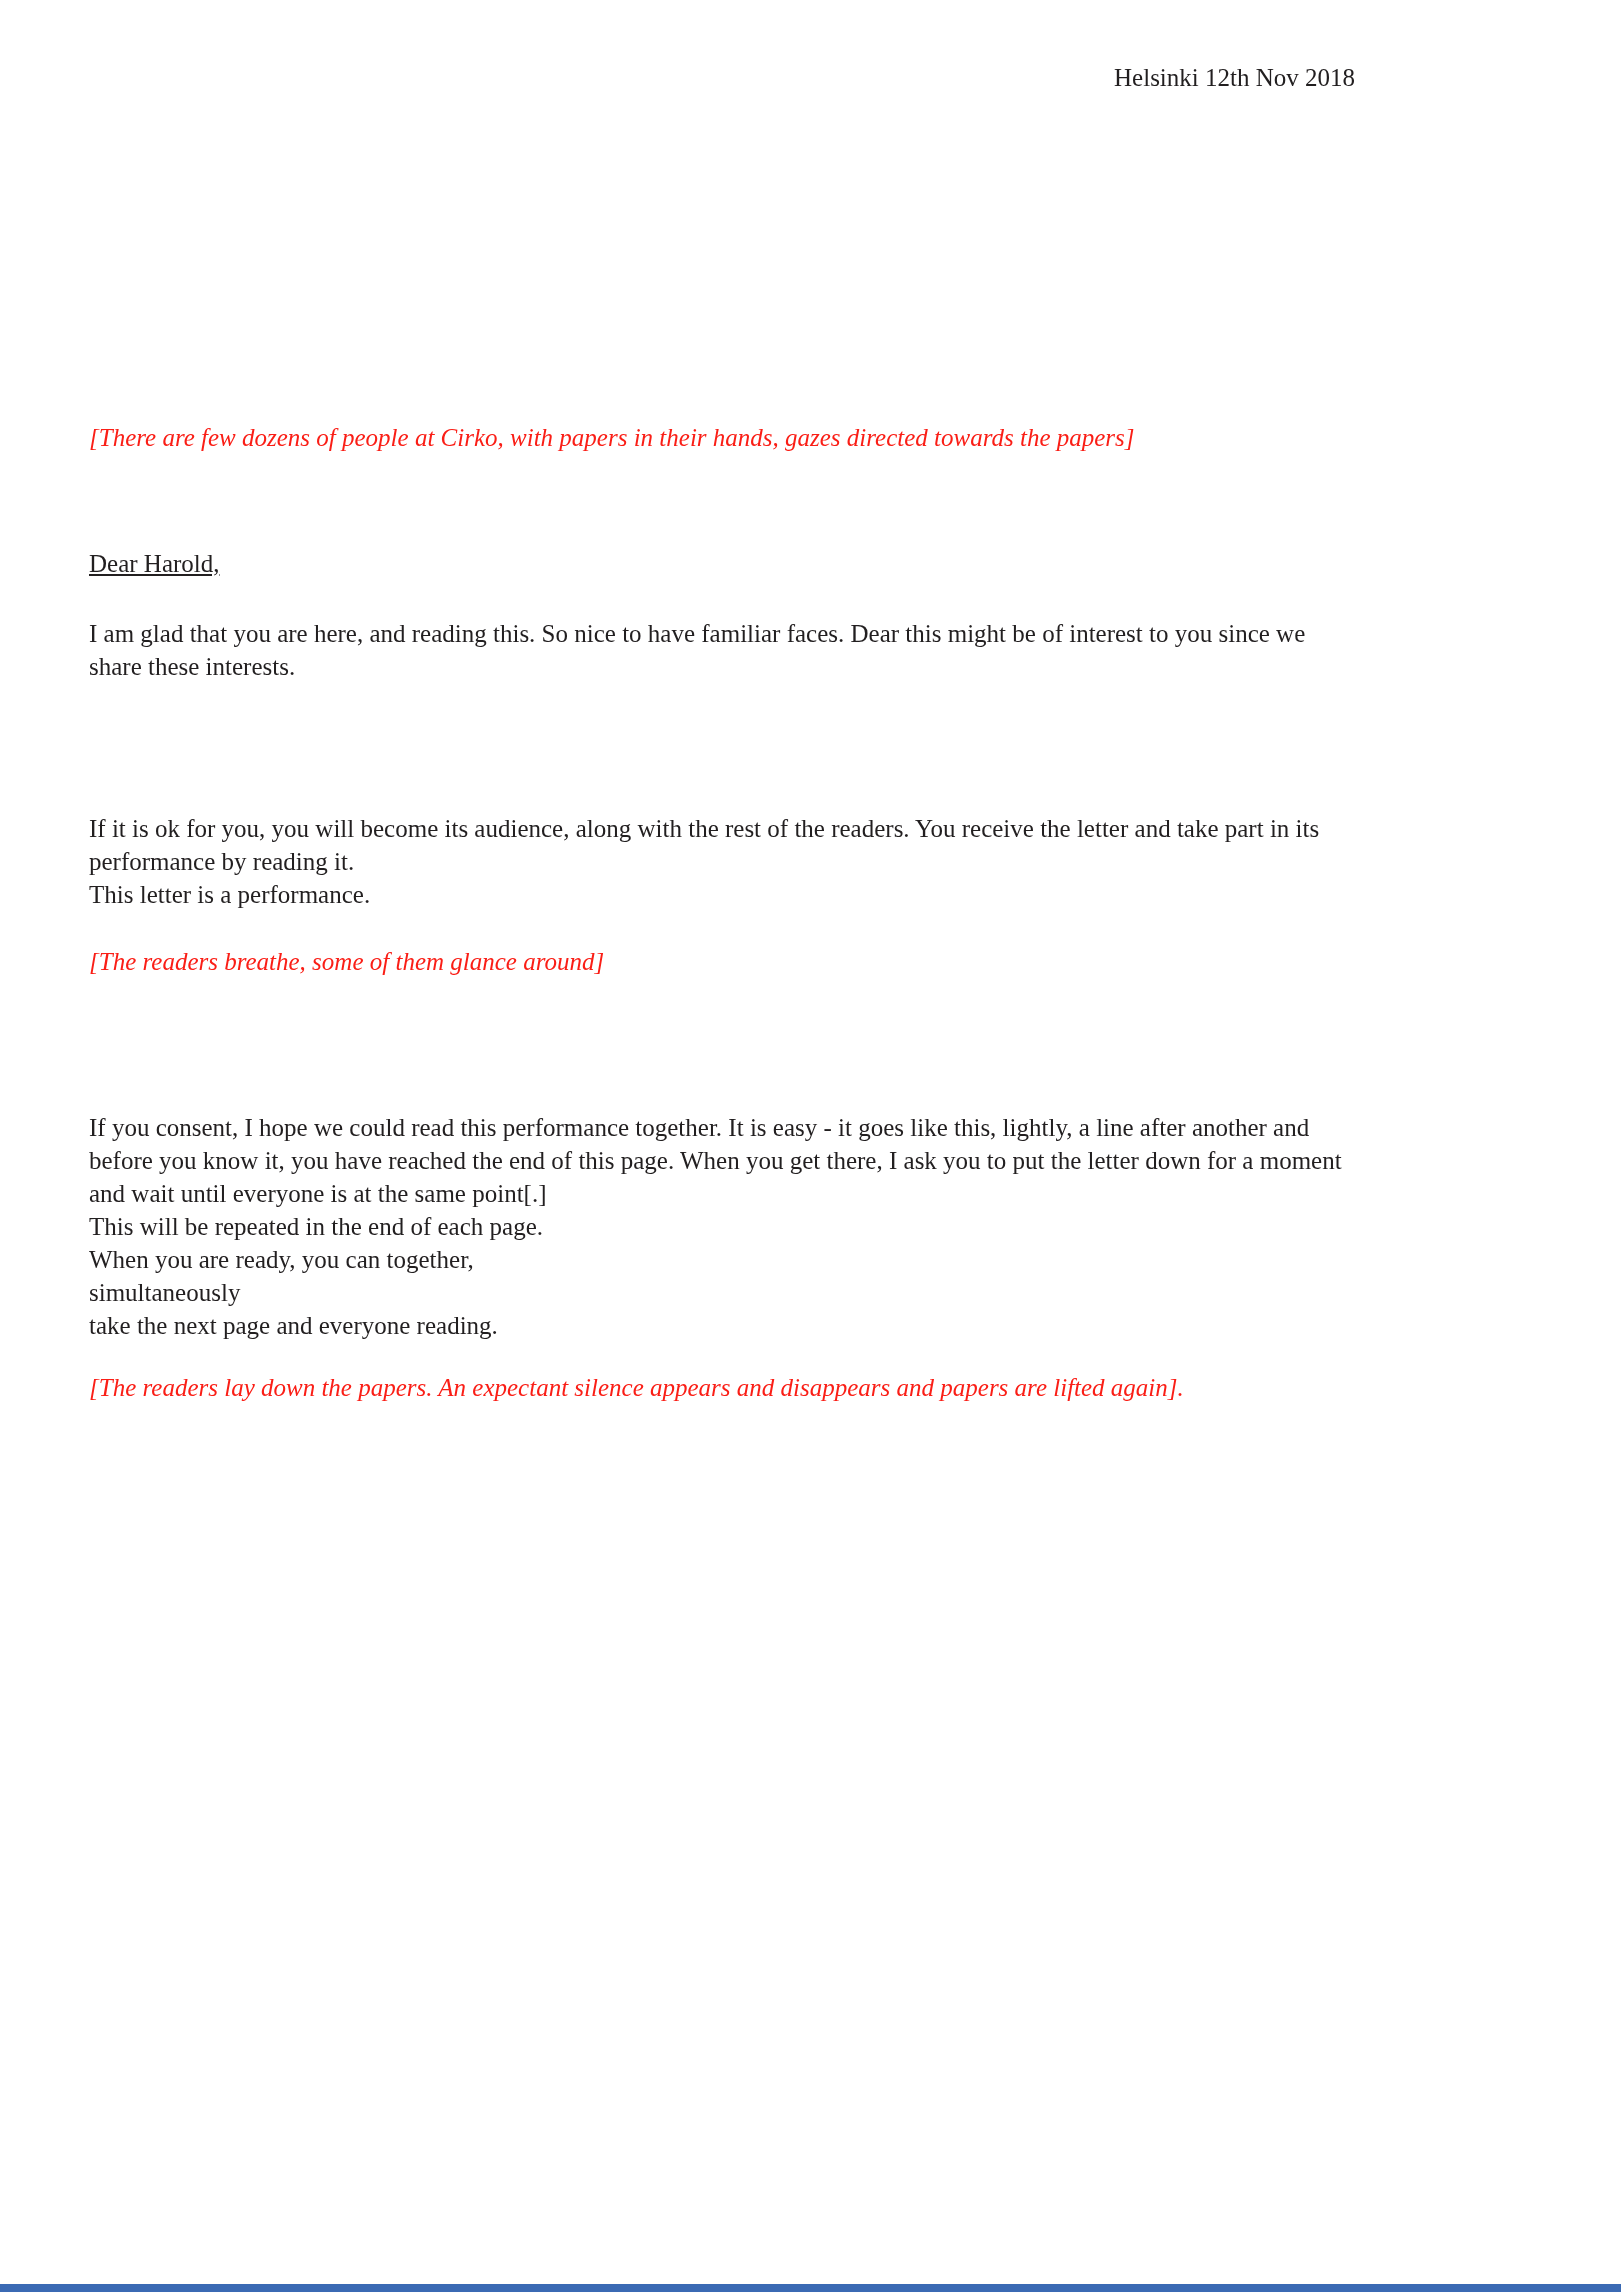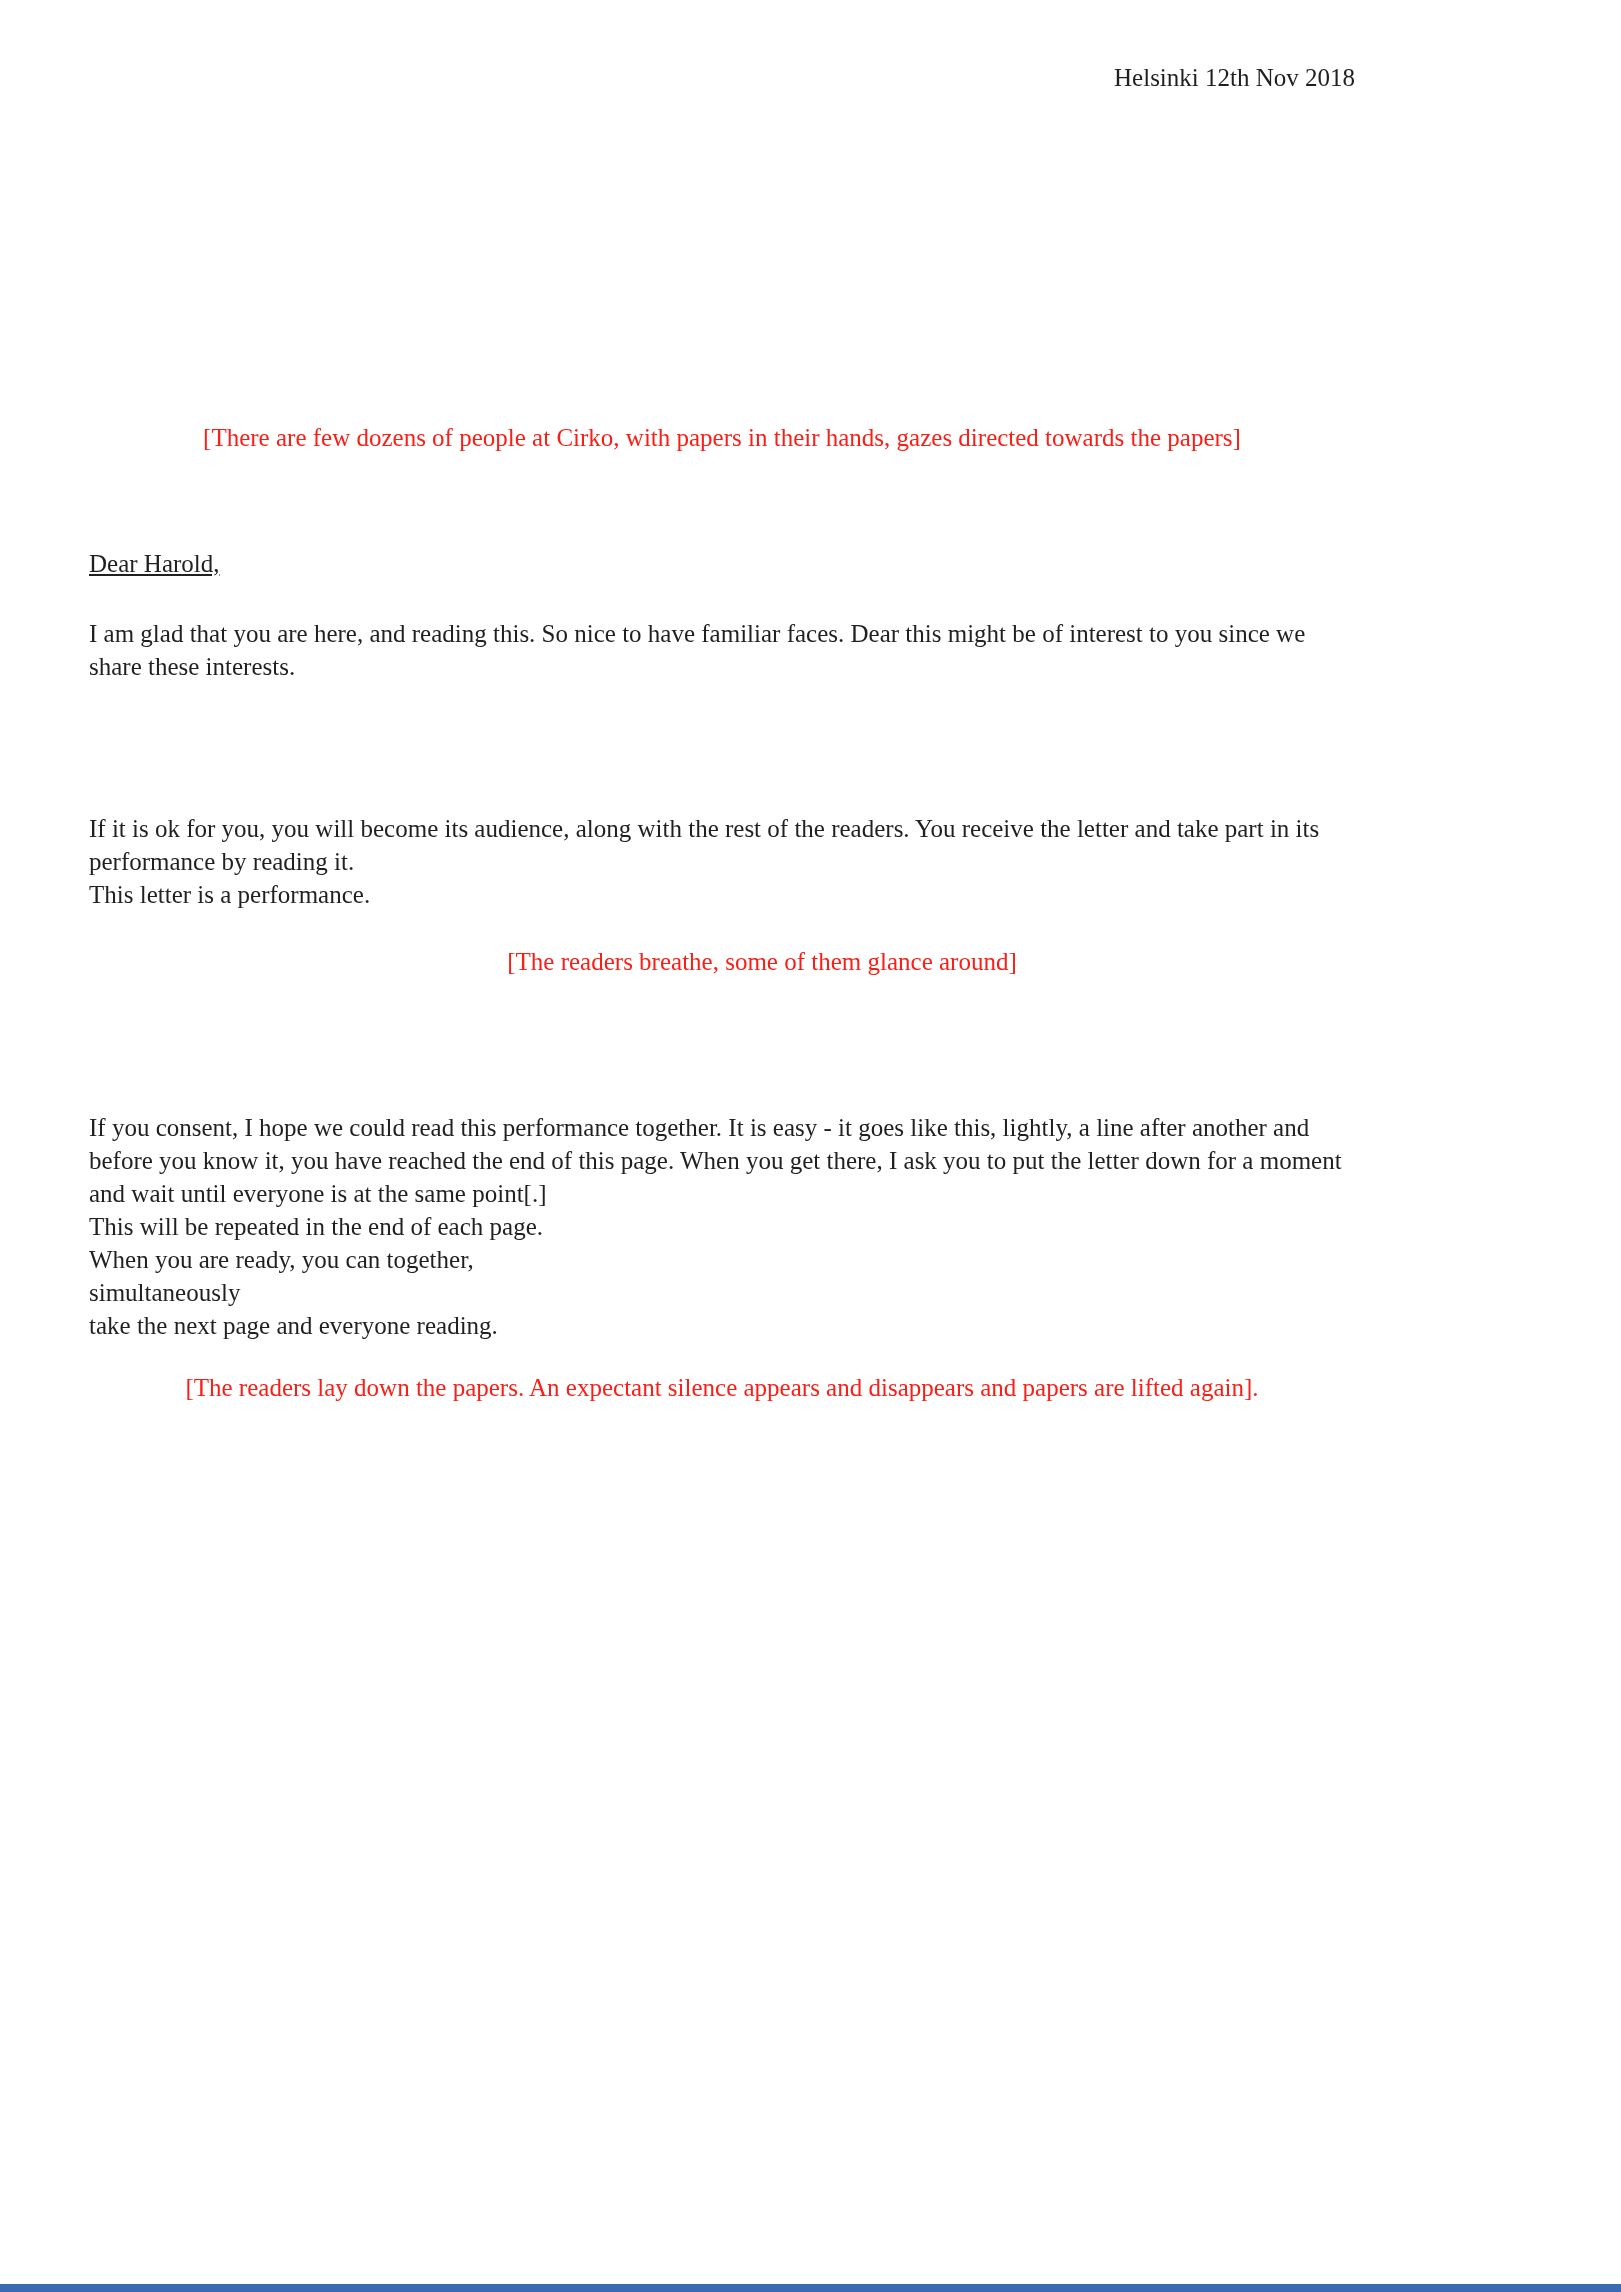--- a/index.html
+++ b/index.html
@@ -28,21 +28,21 @@
     font-size:25px;
     line-height:33px;
     color:var(--ink);
   }
   .dateline{
     text-align:right;
     top:61px;
   }
   .stage{
     color:var(--red);
-    text-align:center;
+    font-style:italic;
   }
   .stage-opening{ top:421px; }
   .salutation{ top:547px;text-decoration:underline; }
   .para-intro{ top:617px; }
   .stage-breathe{ top:714px; }
   .para-performance{ top:812px; }
   .para-consent{ top:1111px; }
   .stage-closing{ top:1371px; }
   .bottom-bar{
     position:absolute;
@@ -63,21 +63,21 @@
   <div class="block salutation">Dear Harold,</div>
 
   <div class="block para-intro">I am glad that you are here, and reading this. So nice to have familiar faces. Dear this might be of interest to you since we share these interests.</div>
 
 
   <div class="block para-performance">
     <div>If it is ok for you, you will become its audience, along with the rest of the readers. You receive the letter and take part in its performance by reading it.</div>
     <div>This letter is a performance.</div>
   </div>
 
-  <div class="block stage" style="top:945px;margin-left:40px;">[The readers breathe, some of them glance around]</div>
+  <div class="block stage" style="top:945px;">[The readers breathe, some of them glance around]</div>
 
   <div class="block para-consent">
     <div>If you consent, I hope we could read this performance together. It is easy - it goes like this, lightly, a line after another and before you know it, you have reached the end of this page. When you get there, I ask you to put the letter down for a moment and wait until everyone is at the same point[.]</div>
     <div>This will be repeated in the end of each page.</div>
     <div>When you are ready, you can together,</div>
     <div>simultaneously</div>
     <div>take the next page and everyone reading.</div>
   </div>
 
   <div class="block stage stage-closing">[The readers lay down the papers. An expectant silence appears and disappears and papers are lifted again].</div>

